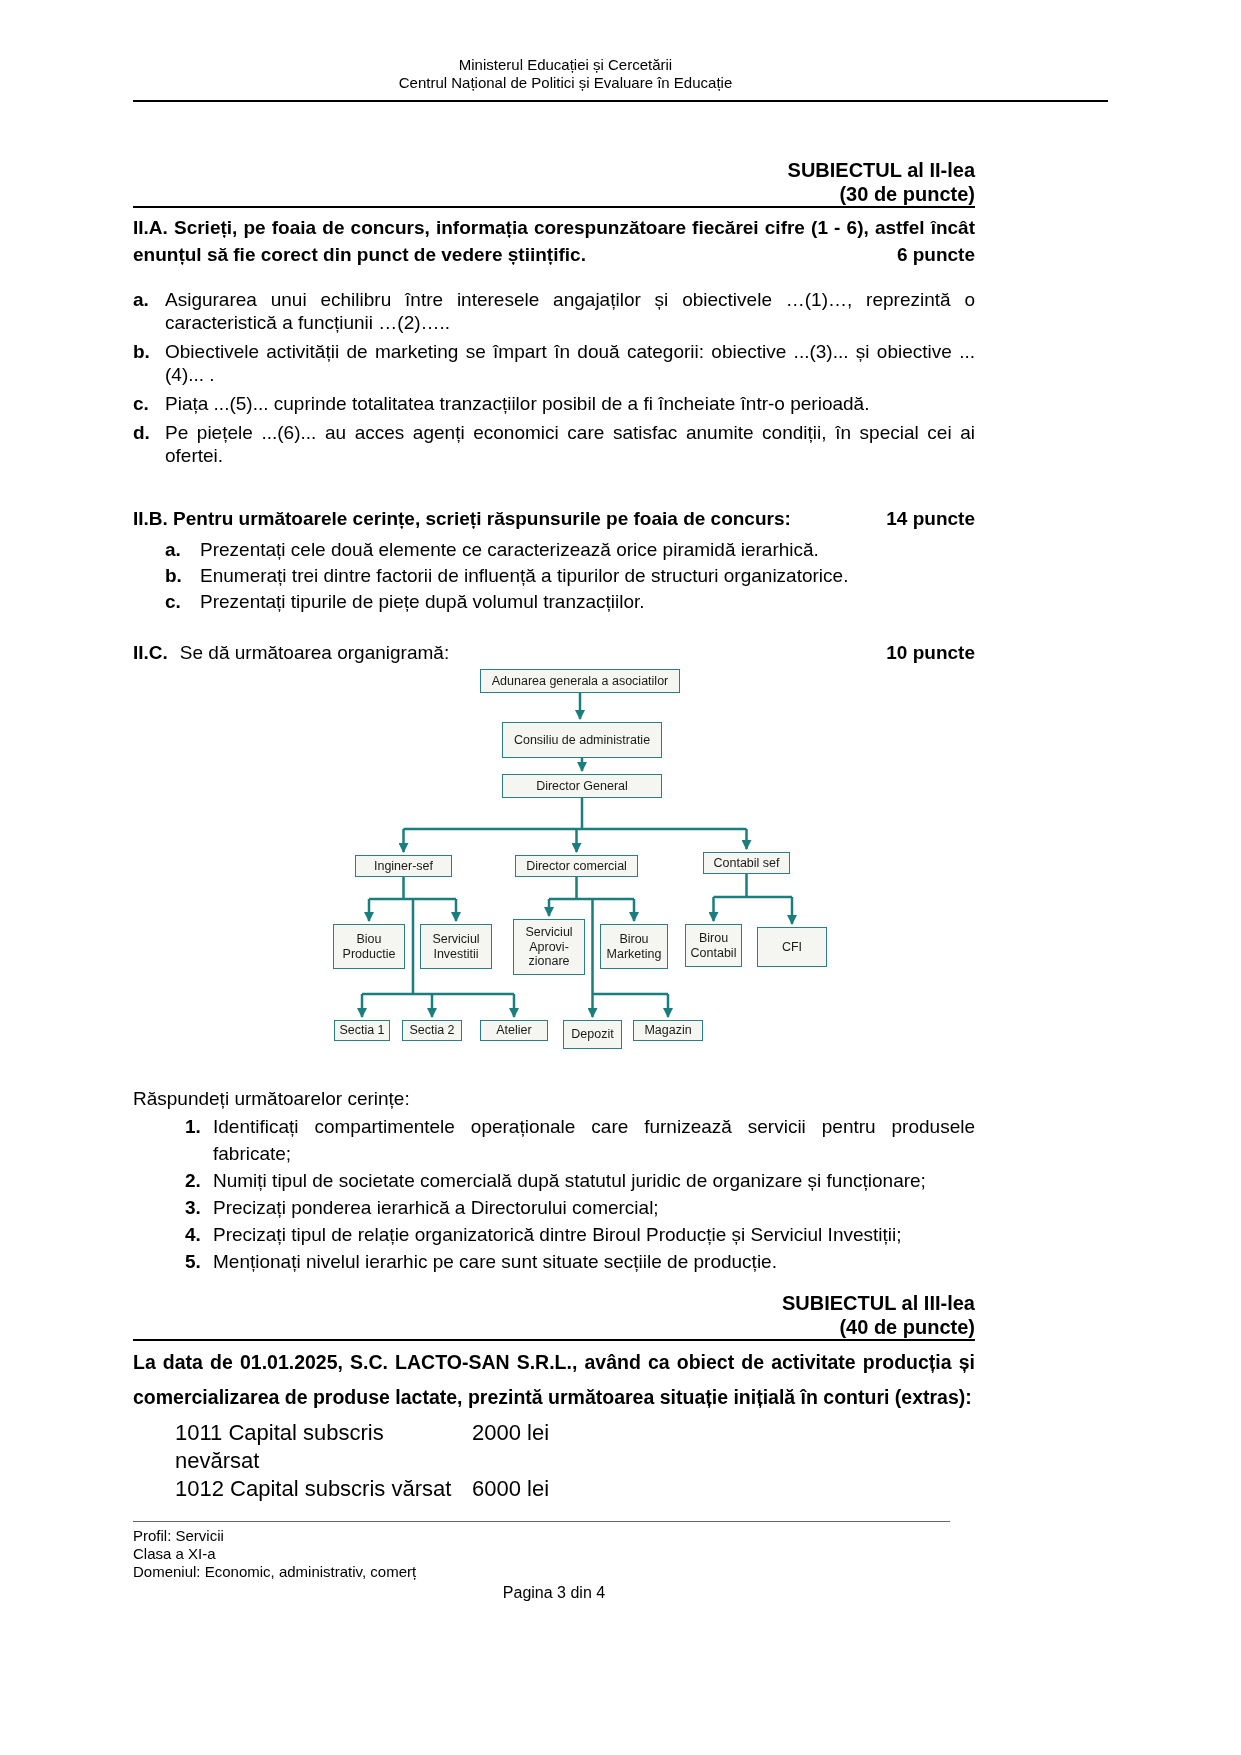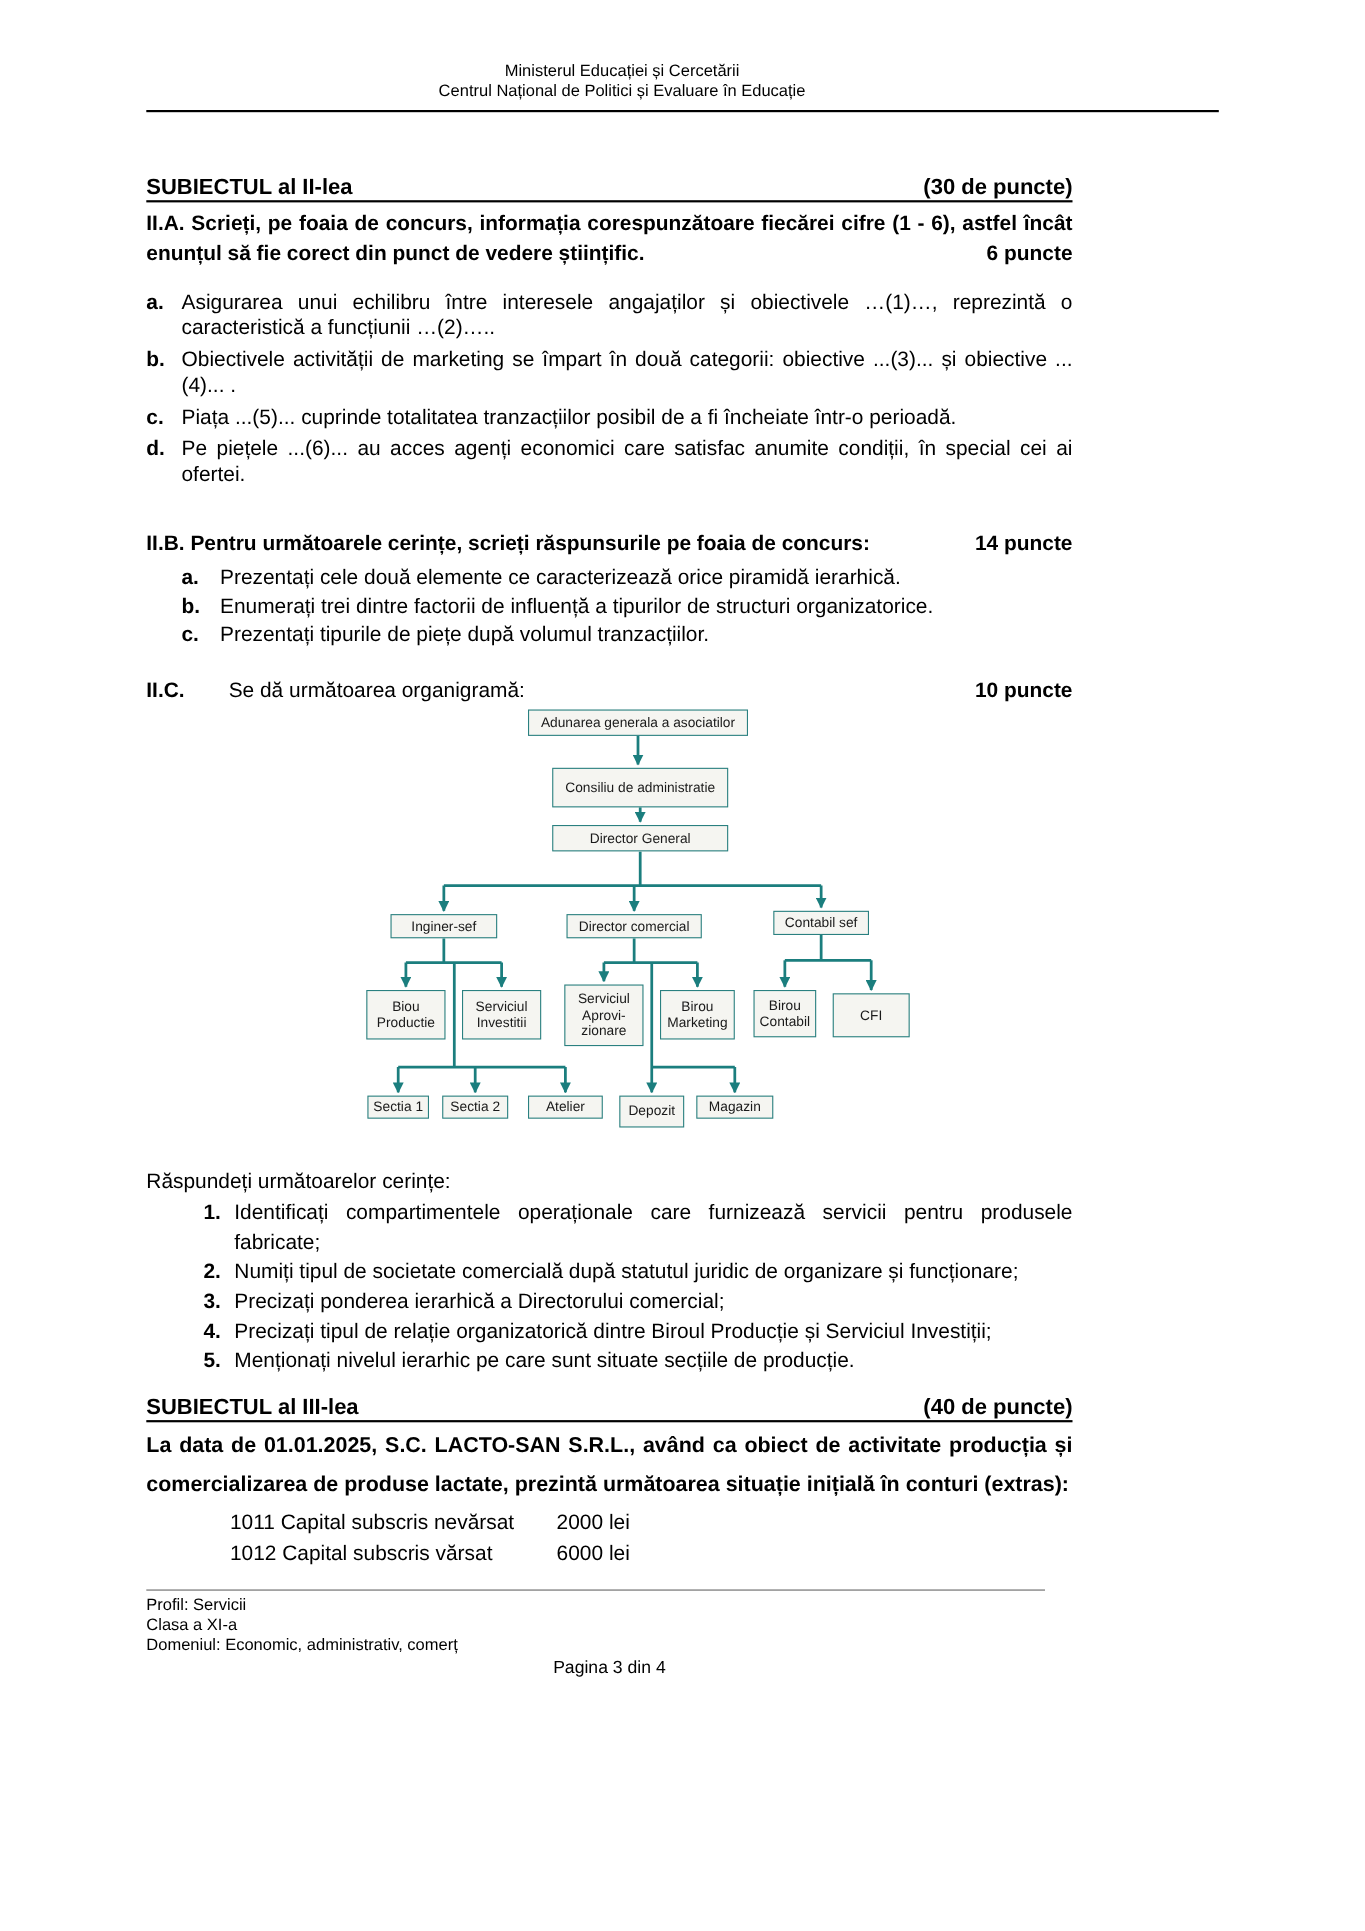--- a/index.html
+++ b/index.html
@@ -4,55 +4,55 @@
 <style>
   * { margin:0; padding:0; box-sizing:border-box; }
   body { background:#e8e8e8; font-family:"Liberation Sans", sans-serif; }
   .page { width:1241px; height:1755px; background:#ffffff; position:relative; color:#000; overflow:hidden; margin:0 auto; }
 
   .header { padding-top:56px; margin-left:133px; width:865px; text-align:center; font-size:15px; line-height:18px; }
   .header-rule { margin-left:133px; width:975px; border-top:2px solid #000; margin-top:8px; }
 
   .content { margin-left:133px; width:842px; }
 
-  .sect-head { display:flex; justify-content:space-between; align-items:flex-end; font-weight:bold; font-size:20px; line-height:24px; border-bottom:2px solid #000; }
+  .sect-head { display:flex; justify-content:space-between; align-items:flex-end; font-weight:bold; font-size:20px; line-height:24px; border-bottom:2px solid #000;flex-direction:column; }
   #subject2-head { margin-top:56px; }
   #subject3-head { margin-top:16px; }
 
   .part-intro { position:relative; font-weight:bold; font-size:19px; line-height:27px; text-align:justify; margin-top:6px; }
   .pts-br { position:absolute; right:0; bottom:0; font-weight:bold;margin-top:40px; }
 
   .list-a { margin-top:20px; }
   .li { position:relative; padding-left:32px; font-size:19px; line-height:23px; text-align:justify; margin-bottom:6px; }
   .li > .mk { position:absolute; left:0; top:0; font-weight:bold; }
 
   .head-row { display:flex; justify-content:space-between; font-weight:bold; font-size:19px; line-height:24px; }
   #partb-head { margin-top:40px; }
 
   .list-b { margin-top:6px; }
   .li2 { position:relative; margin-left:32px; padding-left:35px; font-size:19px; line-height:26px; }
   .li2 > .mk { position:absolute; left:0; font-weight:bold; }
 
-  #partc-row { margin-top:26px; display:flex; font-size:19px; line-height:24px;gap:28px; }
+  #partc-row { margin-top:26px; display:flex; font-size:19px; line-height:24px; }
   #partc-row .label { font-weight:bold; margin-right:12px; }
   #partc-row .pts { margin-left:auto; font-weight:bold; }
 
   .chart { position:relative; margin-top:4px; height:384px; }
   .connectors { position:absolute; left:0; top:0; color:var(--chart-accent, #1b7e7e); }
   .ob { position:absolute; border:1px solid var(--box-border, #2a8080); background:var(--box-fill, #f5f5f1);
         display:flex; align-items:center; justify-content:center; text-align:center;
         font-size:12.5px; line-height:1.15; color:#1a1a1a; white-space:pre-line; padding:1px 2px; }
 
   .q-intro { margin-top:34px; font-size:19px; line-height:24px; }
   .list-q { margin-top:2px; }
   .lq { position:relative; margin-left:52px; padding-left:28px; font-size:19px; line-height:27px; text-align:justify; }
   .lq > .mk { position:absolute; left:0; font-weight:bold; }
 
   .s3-intro { font-weight:bold; font-size:19.5px; line-height:35px; text-align:justify; margin-top:4px; }
-  .accounts { margin-left:76px; margin-top:4px; font-size:19px; line-height:28px; }
+  .accounts { margin-left:42px; margin-top:4px; font-size:22px; line-height:28px; }
   .acc-row { display:flex; }
   .acc-name { width:297px; }
 
   .footer { margin-top:18px; font-size:15px; line-height:18px; }
   .footer-rule { width:817px; border-top:1px solid #666; margin-bottom:5px; }
   .footer-page { text-align:center; width:842px; margin-top:3px; font-size:16px; }
 </style>
 </head>
 <body>
 

